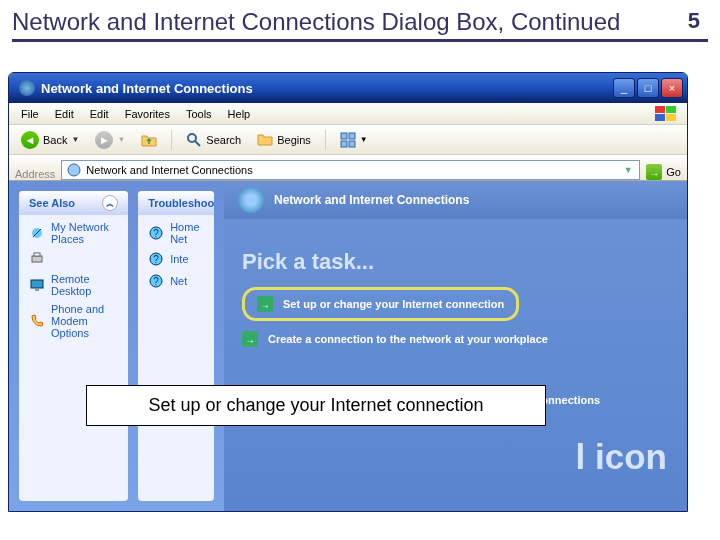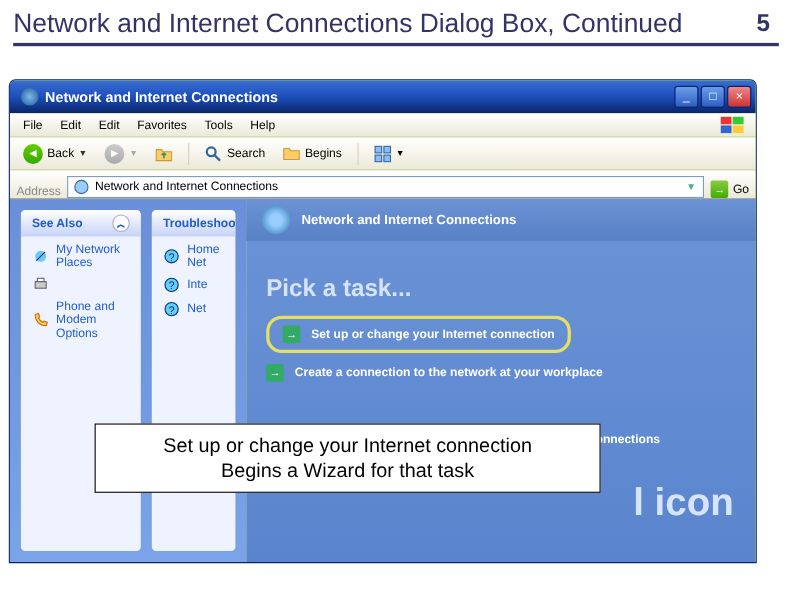--- a/index.html
+++ b/index.html
@@ -171,20 +171,27 @@
               <span>My Network Places</span>
             </div>
             <div class="link-row">
               <svg class="mini-ic" viewBox="0 0 16 16">
                   <rect x="3" y="5" width="10" height="6" fill="#ccc" stroke="#666"></rect>
                   <rect x="5" y="2" width="6" height="3" fill="#fff" stroke="#666"></rect>
                 </svg>
             </div>
             <div class="link-row">
               <svg class="mini-ic" viewBox="0 0 16 16">
+                  <rect x="2" y="3" width="12" height="8" fill="#39c" stroke="#036"></rect>
+                  <rect x="6" y="12" width="4" height="2" fill="#999"></rect>
+                </svg>
+              <span>Remote Desktop</span>
+            </div>
+            <div class="link-row">
+              <svg class="mini-ic" viewBox="0 0 16 16">
                   <path d="M3 3c0 6 4 10 10 10l1-3-3-1-1 1c-2-1-3-2-4-4l1-1-1-3z" fill="#fc6" stroke="#c60"></path>
                 </svg>
               <span>Phone and Modem Options</span>
             </div>
           </div>
         </div>
 
         <div class="panel">
           <div class="panel-hdr">
             <span>Troubleshooters</span>
@@ -256,15 +263,14 @@
           </div>
 
           <div class="overlay-pick">l icon</div>
         </div>
       </div>
     </div>
   </div>
 
   <div class="callout">
     <div>Set up or change your Internet connection</div>
-    <div>Begins a Wizard for that task</div>
   </div>
 </div>
 
 </body></html>

